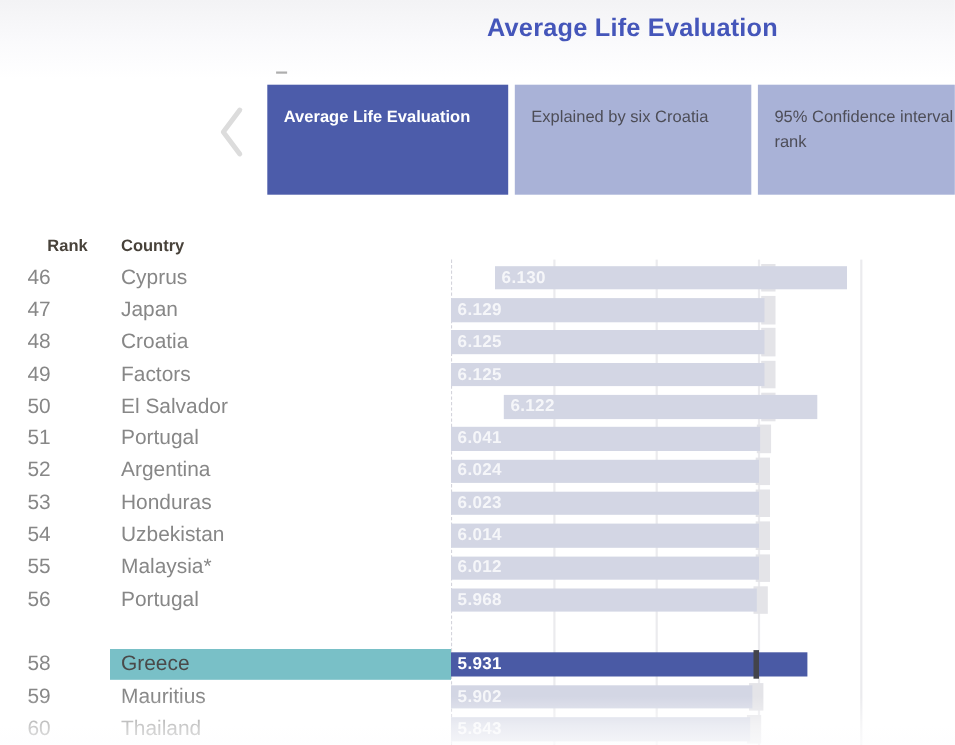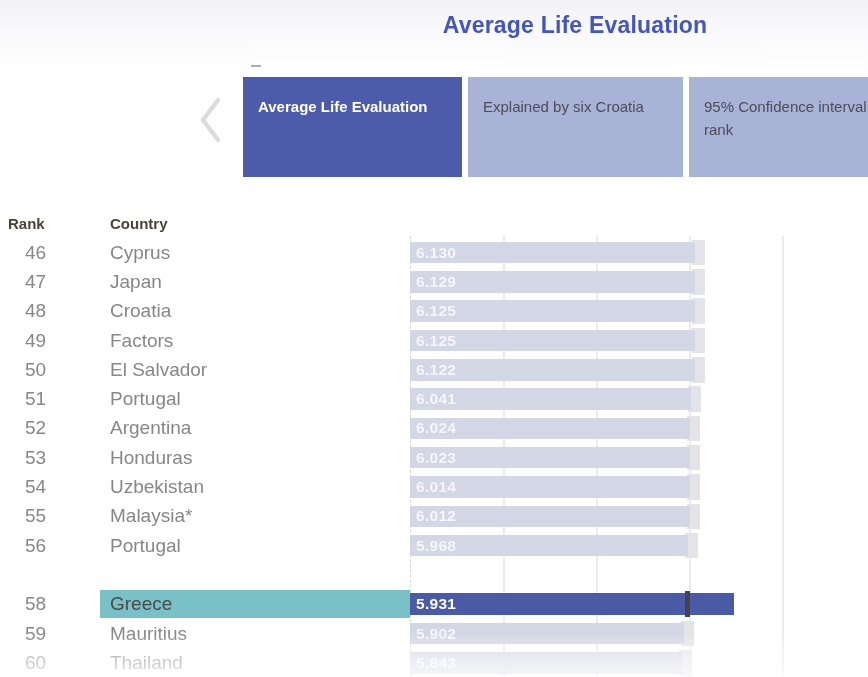--- a/index.html
+++ b/index.html
@@ -37,21 +37,21 @@
     color:var(--tab_selected_text,#ffffff);
     font-weight:700;
   }
   .tab1{left:243px;width:219px;}
   .tab2{left:468px;width:215px;}
   .tab3{left:689px;width:214px;}
   .col-head{
     position:absolute;top:215px;
     font-size:15px;font-weight:700;color:var(--header_text,#48423a);
   }
-  .col-head.rank{left:8px;text-align:right;}
+  .col-head.rank{left:43px;text-align:right;}
   .col-head.country{left:110px;}
   .chart{position:absolute;left:0;top:0;width:868px;height:677px;}
   .gridline{
     position:absolute;top:236px;bottom:0;width:2px;
     background:var(--gridline,#ebebee);
   }
   .axis-line{
     position:absolute;top:236px;bottom:0;left:410px;width:0;
     border-left:1px dashed #d4d4dc;
   }
@@ -118,21 +118,21 @@
   <div class="chart" id="chart">
     <div class="axis-line"></div>
   <div class="gridline" style="left: 503px;"></div>
       <div class="gridline" style="left: 596px;"></div>
       <div class="gridline" style="left: 689px;"></div>
       <div class="gridline" style="left: 782px;"></div>
       <div class="row" style="top: 238px; height: 29.3px;">
         <span class="rank">46</span>
         <span class="country">Cyprus</span>
         <div class="whisker" style="top: 1.9px; height: 25.5px; left: 692px; width: 13px;"></div>
-        <div class="bar" style="top: 3.9px; height: 21.5px; width: 285px;">
+        <div class="bar" style="top: 3.9px; height: 21.5px; width: 320px; margin-left: 40px;">
           <span class="val">6.130</span>
         </div>
       </div>
       <div class="row" style="top: 267.3px; height: 29.3px;">
         <span class="rank">47</span>
         <span class="country">Japan</span>
         <div class="whisker" style="top: 1.9px; height: 25.5px; left: 692px; width: 13px;"></div>
         <div class="bar" style="top: 3.9px; height: 21.5px; width: 285px;">
           <span class="val">6.129</span>
         </div>
@@ -150,21 +150,21 @@
         <span class="country">Factors</span>
         <div class="whisker" style="top: 1.9px; height: 25.5px; left: 691.8px; width: 13px;"></div>
         <div class="bar" style="top: 3.9px; height: 21.5px; width: 284.8px;">
           <span class="val">6.125</span>
         </div>
       </div>
       <div class="row" style="top: 355.2px; height: 29.3px;">
         <span class="rank">50</span>
         <span class="country">El Salvador</span>
         <div class="whisker" style="top: 1.9px; height: 25.5px; left: 691.7px; width: 13px;"></div>
-        <div class="bar" style="top: 3.9px; height: 21.5px; width: 284.7px;">
+        <div class="bar" style="top: 3.9px; height: 21.5px; width: 284.7px; margin-left: 48px;">
           <span class="val">6.122</span>
         </div>
       </div>
       <div class="row" style="top: 384.5px; height: 29.3px;">
         <span class="rank">51</span>
         <span class="country">Portugal</span>
         <div class="whisker" style="top: 1.9px; height: 25.5px; left: 687.9px; width: 13px;"></div>
         <div class="bar" style="top: 3.9px; height: 21.5px; width: 280.9px;">
           <span class="val">6.041</span>
         </div>

